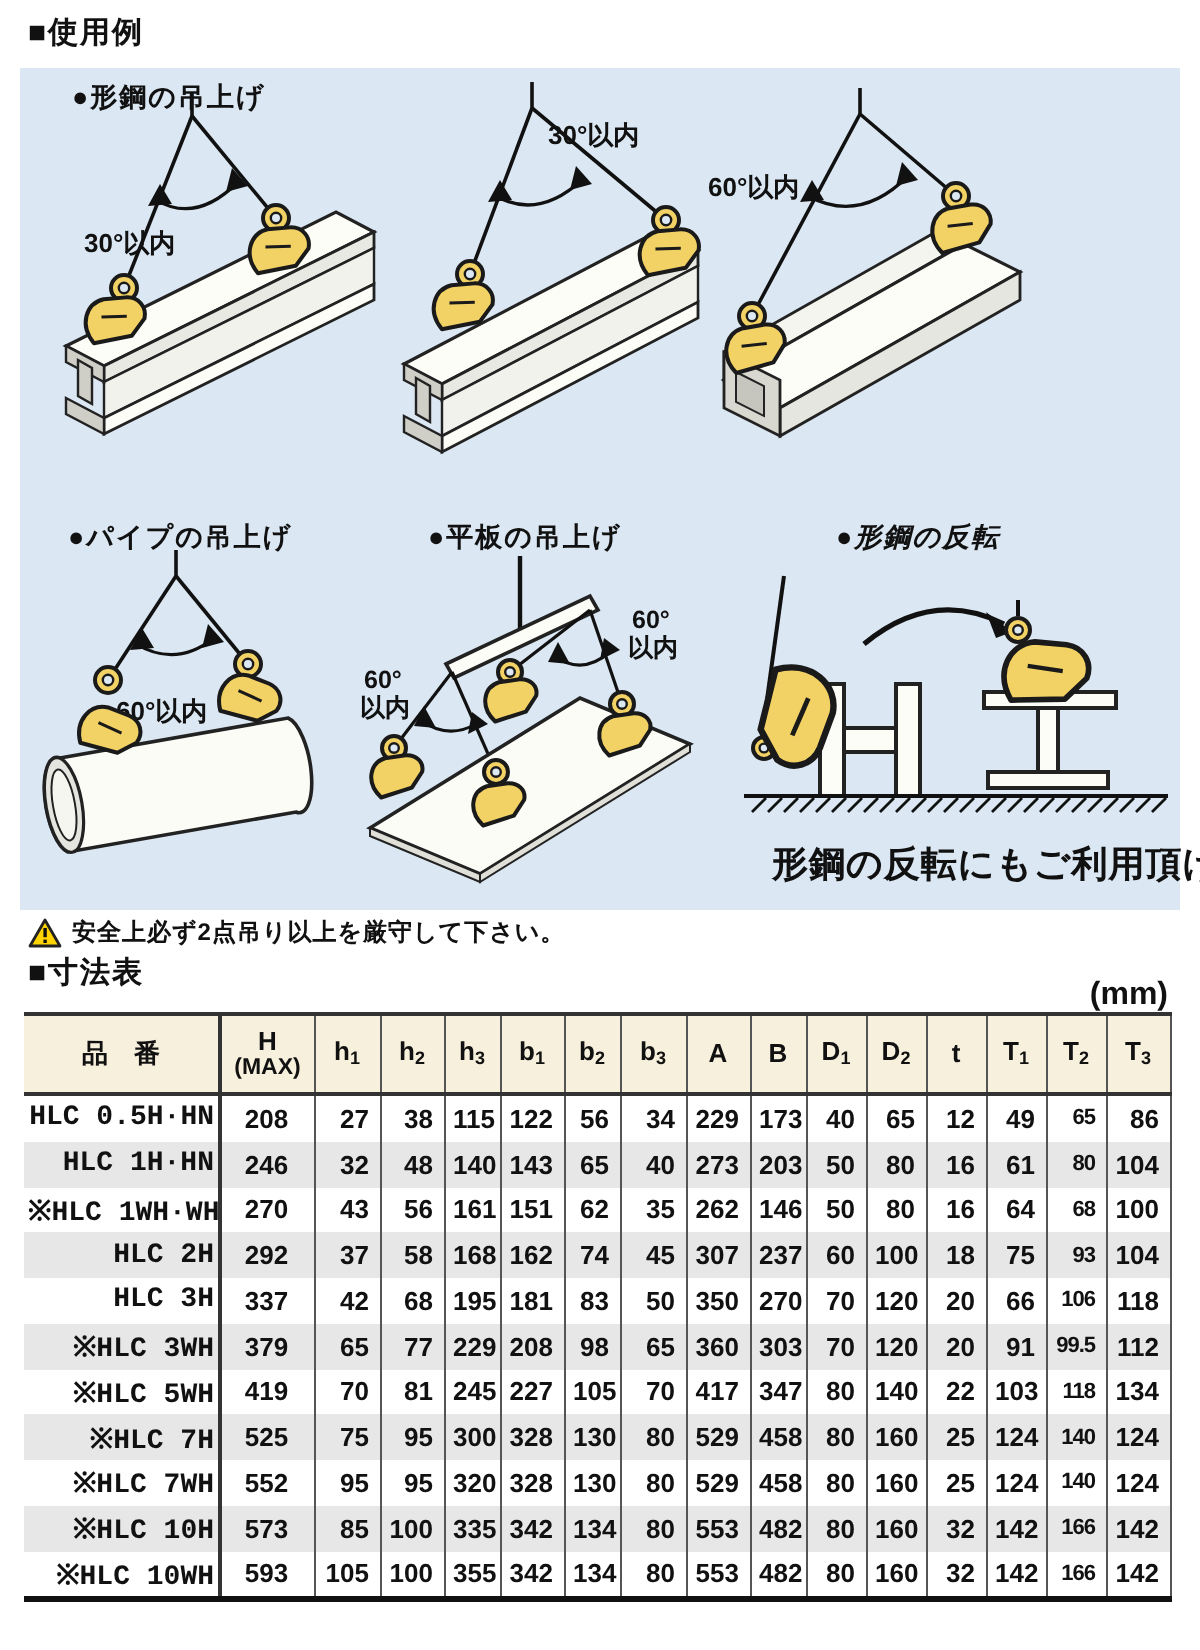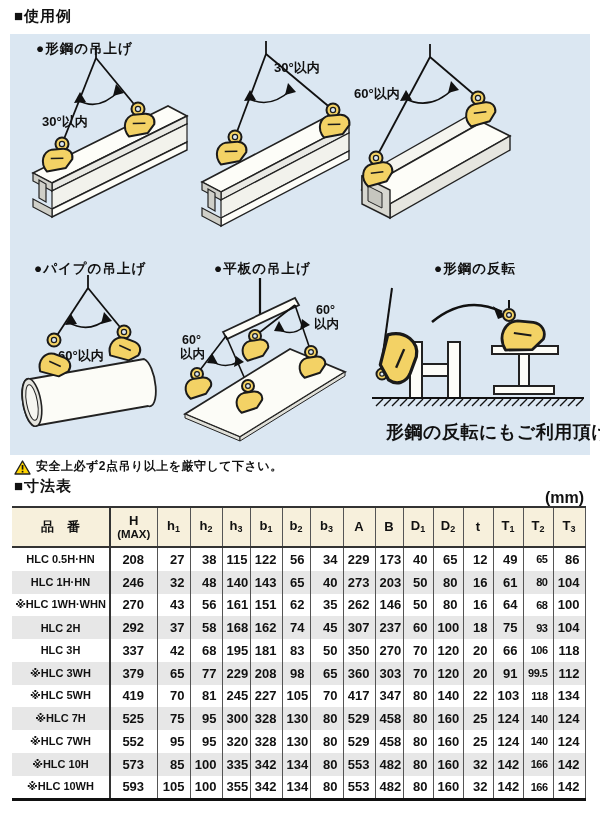--- a/index.html
+++ b/index.html
@@ -9,42 +9,42 @@
     -webkit-font-smoothing:antialiased;overflow:hidden;
   }
   .abs{position:absolute;}
   .sec-title{font-size:15px;font-weight:bold;letter-spacing:1px;}
   .panel{
     left:10px;top:34px;width:580px;height:421px;
     background:var(--panel,#dbe7f2);
   }
   .ill-title{font-size:13.5px;font-weight:bold;letter-spacing:1px;white-space:nowrap;}
   .flip-caption{font-size:18px;font-weight:bold;letter-spacing:.5px;white-space:nowrap;}
-  .warn-row{left:14px;top:458px;display:flex;align-items:flex-end;gap:5px;}
+  .warn-row{left:14px;top:458px;display:flex;align-items:center;gap:5px;}
   .warn-text{font-size:12px;font-weight:bold;letter-spacing:.5px;}
   .unit-note{right:16px;top:489px;font-size:16px;font-weight:bold;}
   svg text{font-family:"Liberation Sans","DejaVu Sans",sans-serif;font-weight:bold;fill:#111;}
 
   
   .dim-table{
     position:absolute;left:12px;top:506px;width:573px;
     border-collapse:collapse;table-layout:fixed;
     border-top:2px solid #333;border-bottom:3px solid #111;
   }
   .dim-table th,.dim-table td{
     border-right:1px solid #555;padding:0 4px;overflow:hidden;white-space:nowrap;
   }
   .dim-table thead th{
     background:var(--hdr,#f7f0dc);border-bottom:2px solid #333;
     font-size:13px;font-weight:bold;height:38px;text-align:center;vertical-align:middle;line-height:1.1;margin-left:20px;
   }
   .dim-table thead th .line2{font-size:11.5px;font-weight:bold;display:block;}
   .dim-table sub{font-size:9px;vertical-align:-2px;}
   .dim-table td{height:22.75px;font-size:13px;font-weight:bold;text-align:right;padding-right:5px;}
-  .dim-table td.part{text-align:center;font-size:11px;padding:0 2px;}
+  .dim-table td.part{font-size:14px;padding:0 2px;font-family:Liberation Mono, monospace;}
   .dim-table td.hmax{text-align:center;}
   .dim-table td.t2{font-size:11px;letter-spacing:-.5px;}
   .dim-table td.part, .dim-table th.col-part{border-right:2px solid #333;}
   .dim-table tbody tr:nth-child(even){background:var(--alt,#e7e7e7);}
 </style>
 </head>
 <body style="--panel: #dbe7f2; --hdr: #f7f0dc; --alt: #e7e7e7;">
 
 <div class="abs sec-title" style="left:14px;top:7px;text-align:right;">■使用例</div>
 
@@ -211,21 +211,21 @@
     <circle cx="133" cy="80" r="6" fill="#f3d265" stroke="#1a1a1a" stroke-width="2"></circle>
     <circle cx="133" cy="80" r="2.4" fill="#dbe7f2" stroke="#1a1a1a" stroke-width="1.2"></circle>
     <use href="#cE" transform="translate(135,93) rotate(-25)"></use>
 
     <text x="4" y="72" font-size="12.5">60°</text>
     <text x="2" y="86" font-size="12.5">以内</text>
     <text x="138" y="42" font-size="12.5">60°</text>
     <text x="136" y="56" font-size="12.5">以内</text>
   </svg>
 
-  <div class="abs ill-title" style="left:424px;top:226px;">●形鋼の反転</div>
+  <div class="abs ill-title" style="left:408px;top:226px;font-style:italic;">●形鋼の反転</div>
 
   <svg class="abs" style="left:356px;top:248px;" width="228" height="140" viewBox="0 0 228 140">
     <defs>
       <g id="cF">
         <path d="M -15,9 C -19,-2 -12,-11 -3,-10 L 8,-7 C 14,-5 16,1 13,6 L 4,12 Z" fill="#f3d265" stroke="#1a1a1a" stroke-width="2" stroke-linejoin="round"></path>
         <path d="M -7,-2 L 5,2" stroke="#1a1a1a" stroke-width="1.5" fill="none"></path>
       </g>
     </defs>
 
     <line x1="26" y1="6" x2="15" y2="86" stroke="#111" stroke-width="2"></line>

